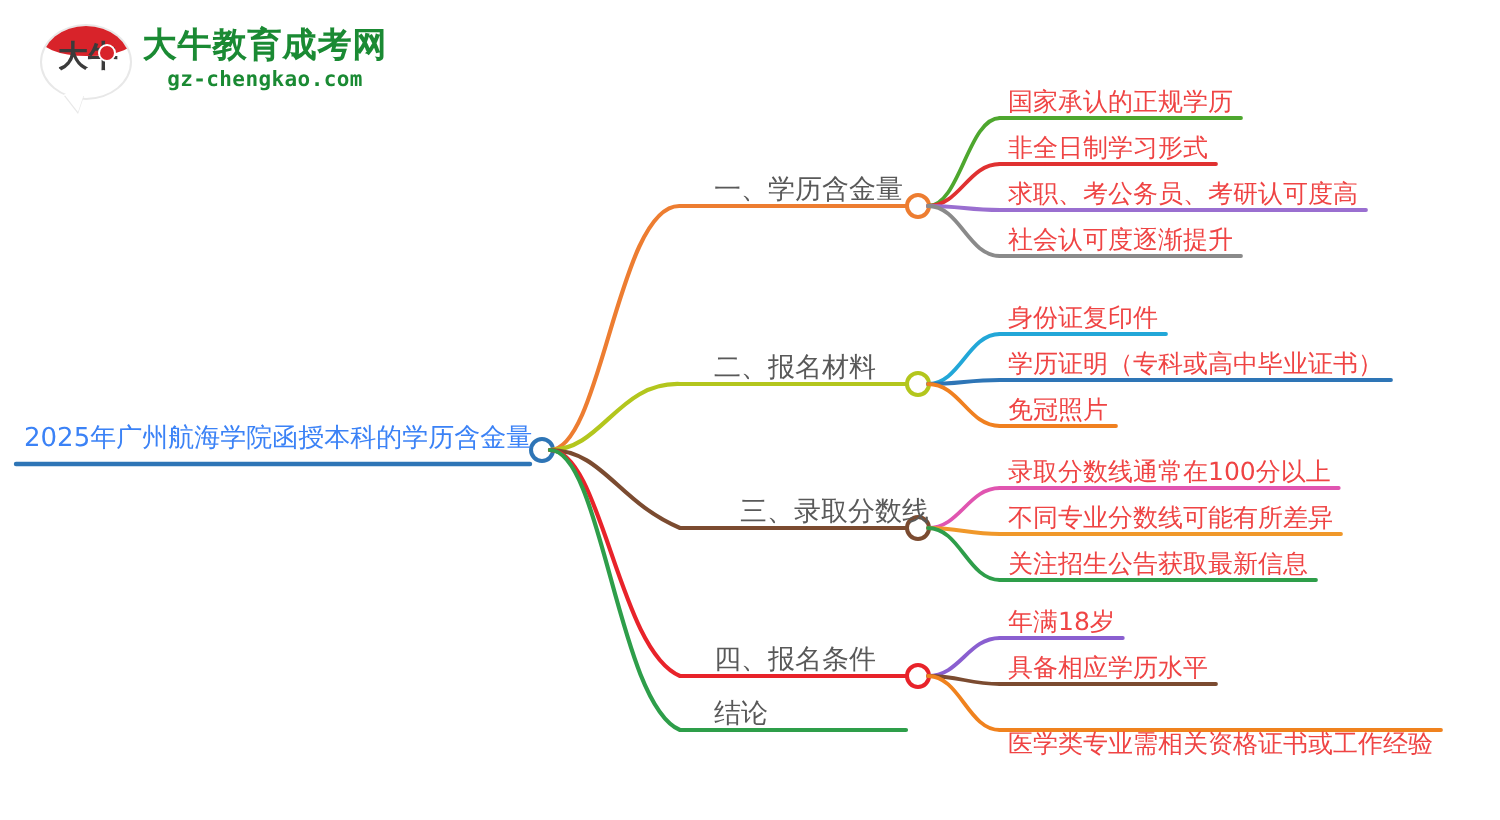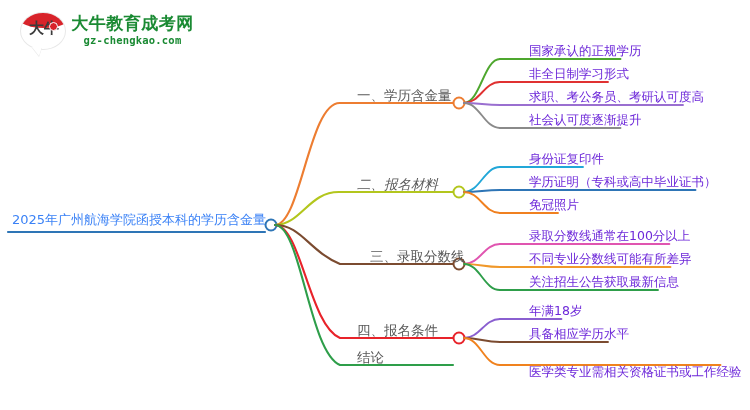--- a/index.html
+++ b/index.html
@@ -138,22 +138,21 @@
   .root-label {
     font-size: 13px;
     color: #3b82f6;
   }
   .branch-label {
     font-size: 13.5px;
     color: #595959;
   }
   .leaf-label {
     font-size: 12.5px;
-    color: #6d28d9;
-    margin-left: 25px;
+    color: #ef4444;
   }
 </style>
 </head>
 <body>
 
 <div id="logo">
   <div id="logo-mark">
     <div class="bubble">
       <div class="cap"></div>
       <div class="glyph">大牛</div>
@@ -208,21 +207,21 @@
       <path d="M 275 225 C 301 225, 309 352, 340 365 L 453 365" fill="none" stroke="#2e9e4a" stroke-width="2.1" stroke-linecap="round"></path>
       <path d="M 343 365 L 388 365" fill="none" stroke="#2e9e4a" stroke-width="2.1" stroke-linecap="round"></path>
     </svg>
   <div id="nodes">
       <div class="node-label root-label" style="left: 12px; top: 213px;">2025年广州航海学院函授本科的学历含金量</div>
       <div class="node-label branch-label" style="left: 357px; top: 89px;">一、学历含金量</div>
       <div class="node-label leaf-label" style="left: 504px; top: 45px;">国家承认的正规学历</div>
       <div class="node-label leaf-label" style="left: 504px; top: 68px; text-align: center;">非全日制学习形式</div>
       <div class="node-label leaf-label" style="left: 504px; top: 91px;">求职、考公务员、考研认可度高</div>
       <div class="node-label leaf-label" style="left: 504px; top: 114px;">社会认可度逐渐提升</div>
-      <div class="node-label branch-label" style="left: 357px; top: 178px; font-style: italic;">二、报名材料</div>
+      <div class="node-label branch-label" style="left: 357px; top: 178px;">二、报名材料</div>
       <div class="node-label leaf-label" style="left: 504px; top: 153px;">身份证复印件</div>
       <div class="node-label leaf-label" style="left: 504px; top: 176px; font-family: Liberation Serif, serif;">学历证明（专科或高中毕业证书）</div>
       <div class="node-label leaf-label" style="left: 504px; top: 199px;">免冠照片</div>
       <div class="node-label branch-label" style="left: 357px; top: 250px; margin-left: 13px;">三、录取分数线</div>
       <div class="node-label leaf-label" style="left: 504px; top: 230px;">录取分数线通常在100分以上</div>
       <div class="node-label leaf-label" style="left: 504px; top: 253px;">不同专业分数线可能有所差异</div>
       <div class="node-label leaf-label" style="left: 504px; top: 276px;">关注招生公告获取最新信息</div>
       <div class="node-label branch-label" style="left: 357px; top: 324px; text-align: center;">四、报名条件</div>
       <div class="node-label leaf-label" style="left: 504px; top: 305px;">年满18岁</div>
       <div class="node-label leaf-label" style="left: 504px; top: 328px;">具备相应学历水平</div>

